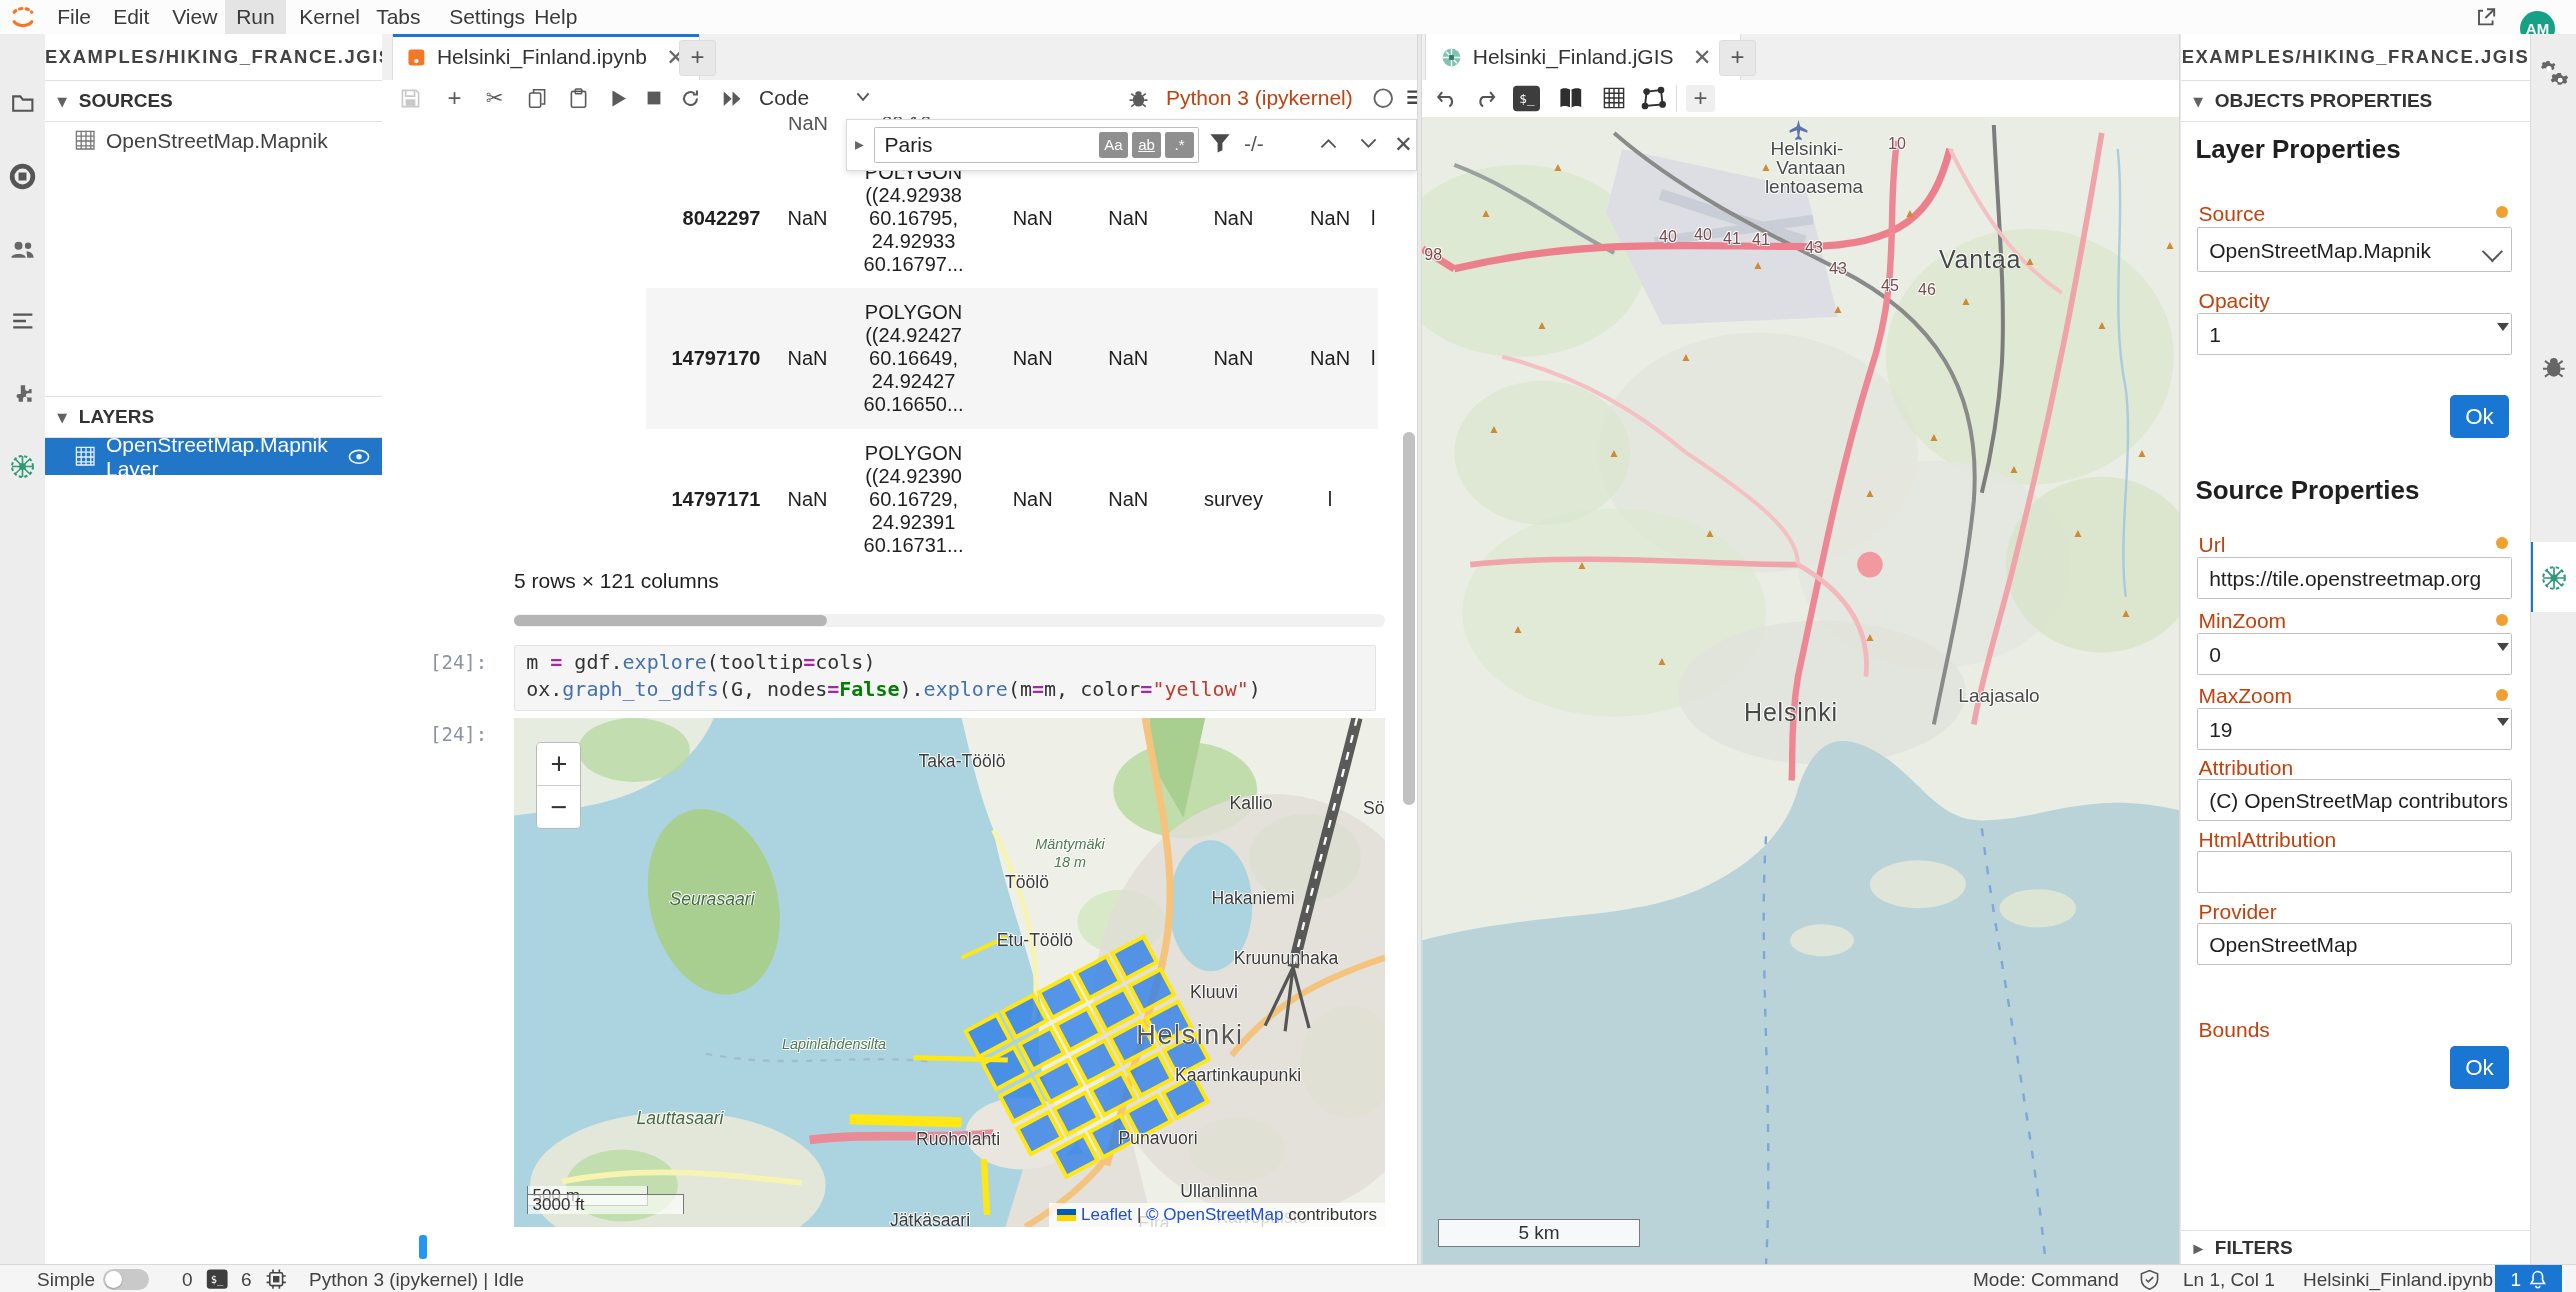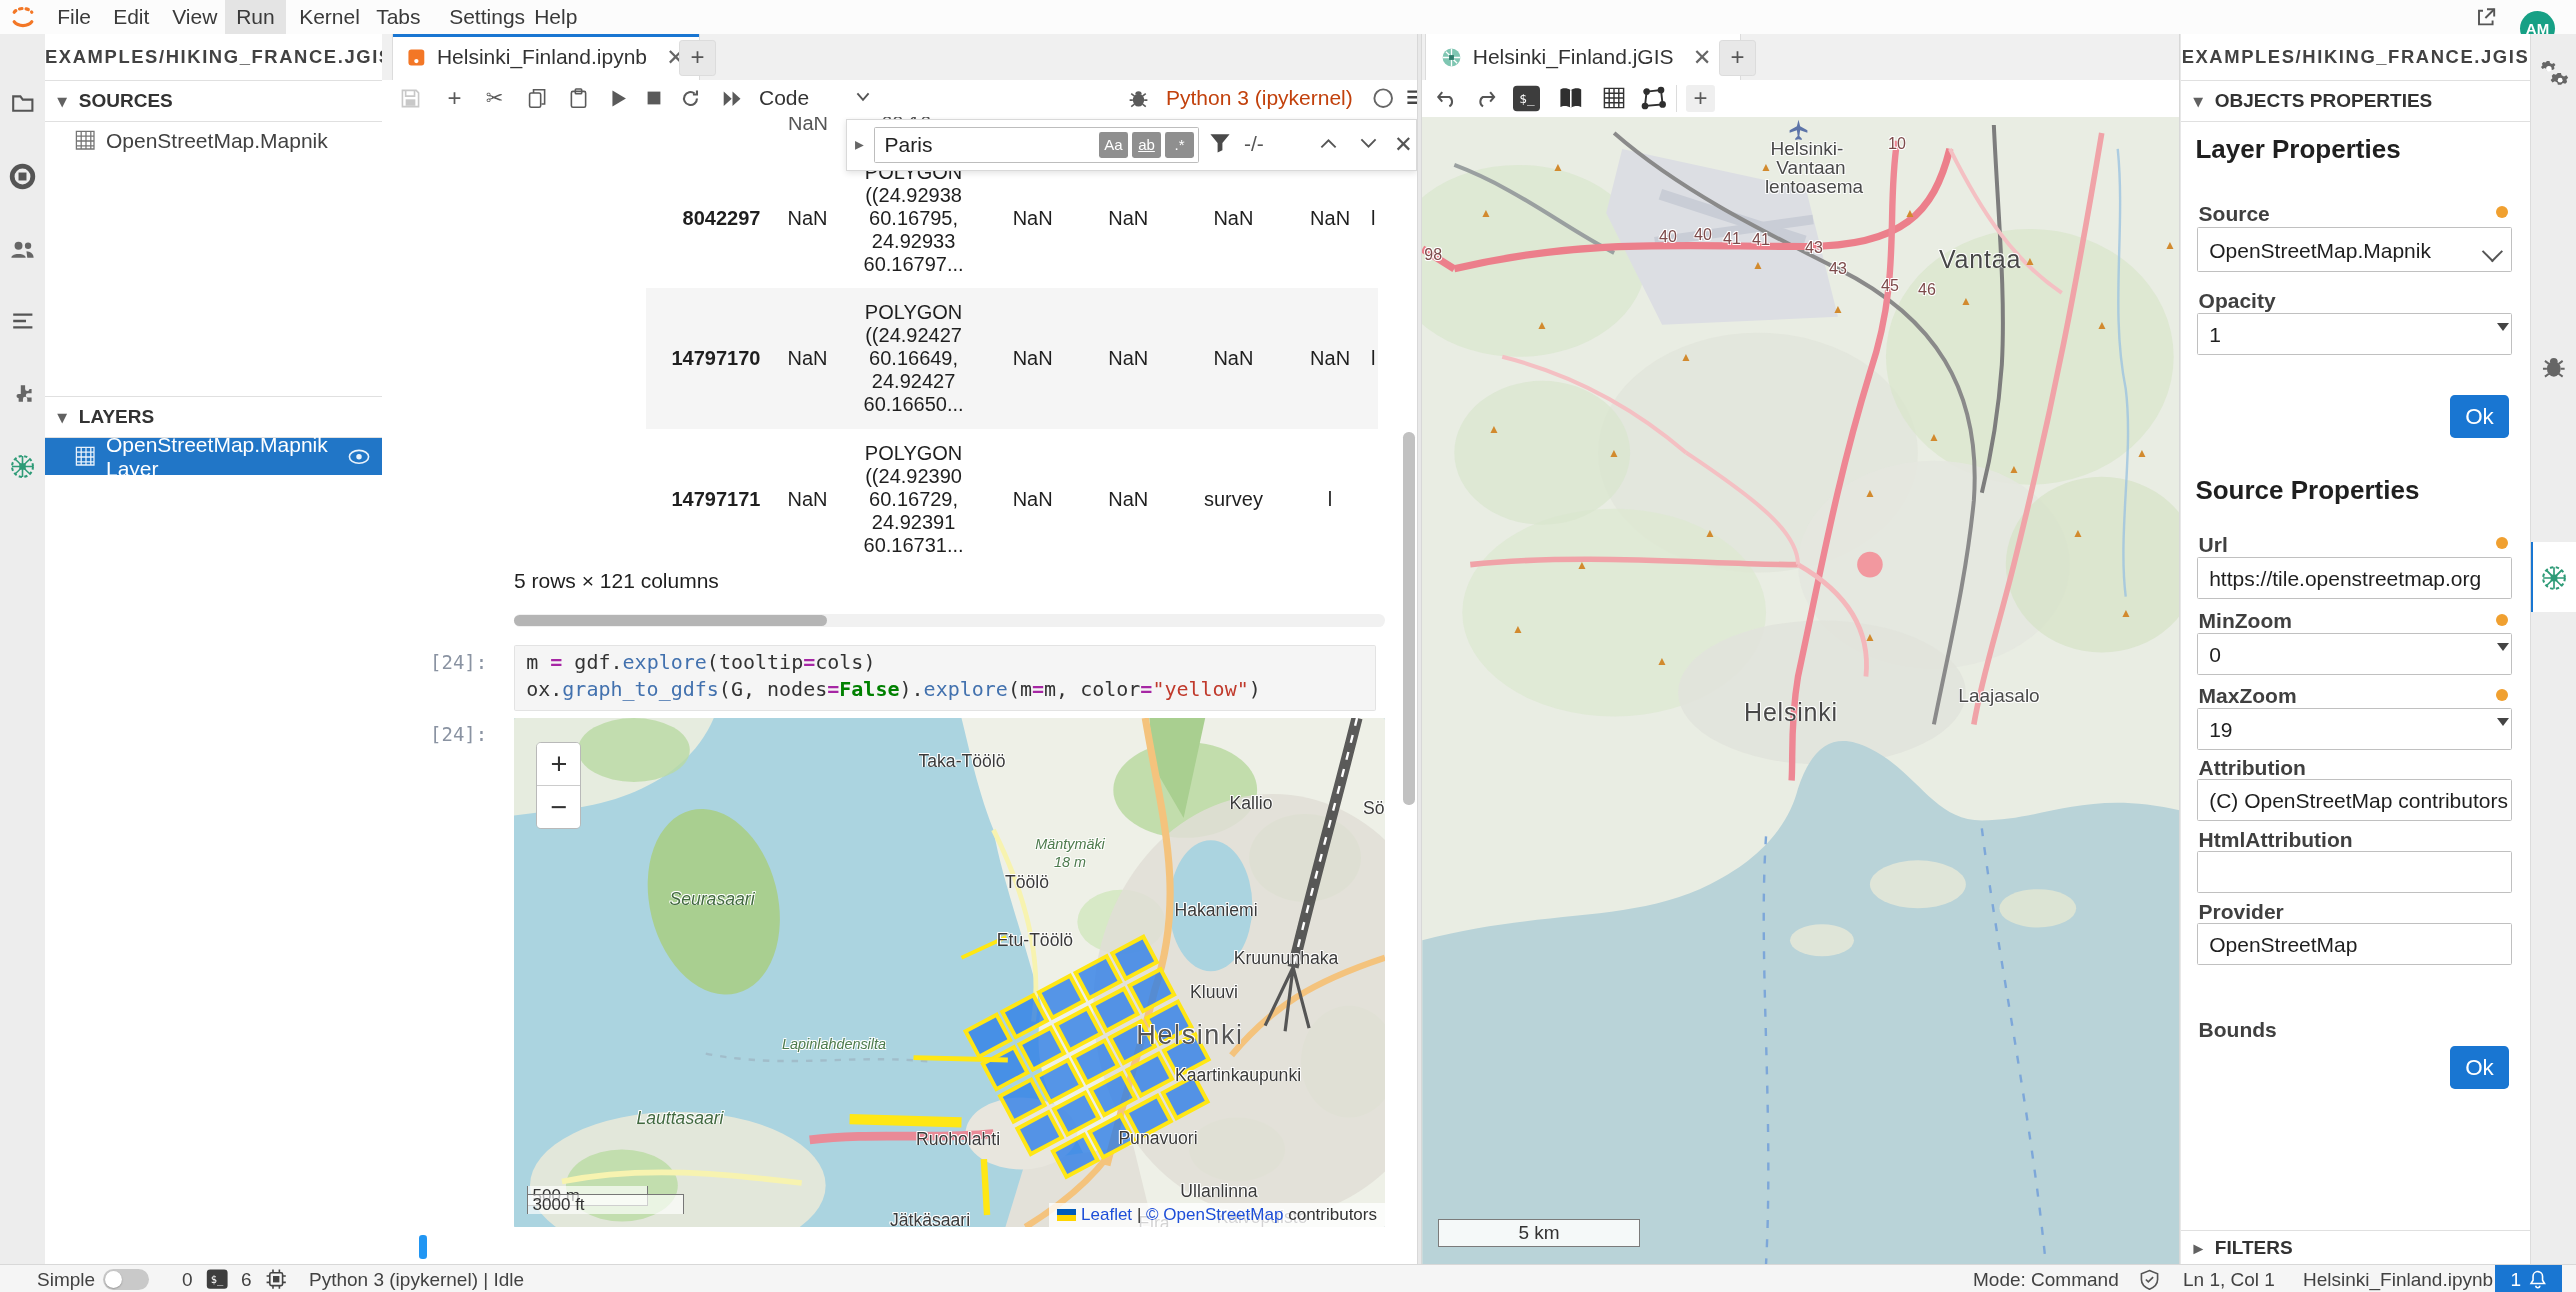--- a/index.html
+++ b/index.html
@@ -75,21 +75,21 @@
   .glab{position:absolute;transform:translate(-50%,-50%);font-size:19px;color:#4a4a4a;white-space:nowrap;
         text-shadow:-0.8px -0.8px 0 rgba(255,255,255,.9),0.8px -0.8px 0 rgba(255,255,255,.9),-0.8px 0.8px 0 rgba(255,255,255,.9),0.8px 0.8px 0 rgba(255,255,255,.9);z-index:5;}
   .glab.big{font-size:25px;letter-spacing:0.8px;color:#474747;}
   .peak{position:absolute;transform:translate(-50%,-50%);font-size:12px;color:#d28a2e;z-index:4;}
   #gisscale{position:absolute;left:16px;top:1102px;width:200px;height:25.6px;background:rgba(255,255,255,.85);border:1.6px solid #7b7b7b;text-align:center;line-height:25.6px;font-size:19px;color:#333;z-index:10;}
   .divider-v{position:absolute;top:34px;height:1230px;background:#e8e8e8;border-left:0.8px solid #d8d8d8;border-right:0.8px solid #d8d8d8;}
   
   #inspector{left:2181px;top:34px;width:349px;height:1230px;background:#fff;border-right:0.8px solid #dcdcdc;}
   #inspector .body{position:absolute;left:0;top:86px;right:0;bottom:33px;overflow:hidden;}
   .h2{position:absolute;left:14.4px;font-size:26px;font-weight:bold;color:#1f1f1f;}
-  .flabel{position:absolute;left:17.6px;font-size:21px;font-weight:bold;color:#404040;text-align:center;}
+  .flabel{position:absolute;left:17.6px;font-size:21px;font-weight:normal;color:#c2410c;text-align:center;}
   .fdot{position:absolute;width:12px;height:12px;border-radius:50%;background:#f0a030;right:22.4px;}
   .finput{position:absolute;left:16px;width:315px;height:42px;border:0.8px solid #c0c0c0;border-radius:1.6px;background:#fff;font-size:21px;color:#1f1f1f;line-height:42px;padding:0 11.2px;box-sizing:border-box;white-space:nowrap;overflow:hidden;}
   .spin{position:absolute;right:8px;top:8px;width:17.6px;height:25.6px;}
   .spin .up{width:0;height:0;border-left:6.4px solid transparent;border-right:6.4px solid transparent;border-bottom:8px solid #444;margin:1.6px auto 4.8px;}
   .spin .dn{width:0;height:0;border-left:6.4px solid transparent;border-right:6.4px solid transparent;border-top:8px solid #444;margin:0 auto;}
   .selchev{position:absolute;right:11.2px;top:16px;width:12.8px;height:12.8px;border-right:2.4px solid #555;border-bottom:2.4px solid #555;transform:rotate(45deg);}
   .okbtn{position:absolute;right:21px;width:59px;height:43px;background:#1976d2;color:#fff;font-size:22.4px;border-radius:4.8px;text-align:center;line-height:43px;}
   #filtersrow{position:absolute;left:0;right:0;bottom:0;height:33px;border-top:0.8px solid #e0e0e0;font-size:19px;font-weight:bold;color:#333;line-height:33px;padding-left:12.8px;background:#fff;}
   
   #statusbar{left:0;top:1264px;width:2576px;height:29px;background:#f5f5f5;border-top:0.8px solid #d8d8d8;font-size:19px;color:#424242;}
@@ -439,21 +439,21 @@
           <span>contributors</span>
         </div>
         <div id="nblabels">
             <span class="mlab" style="left: 448px; top: 43px;">Taka-Töölö</span>
             <span class="mlab" style="left: 737px; top: 85px;">Kallio</span>
             <span class="mlab" style="left: 889px; top: 90px;">Sörnäinen</span>
             <span class="mlab tiny" style="left: 556px; top: 126px;">Mäntymäki</span>
             <span class="mlab tiny" style="left: 556px; top: 144px;">18 m</span>
             <span class="mlab it" style="left: 198px; top: 181px;">Seurasaari</span>
             <span class="mlab" style="left: 513px; top: 164px;">Töölö</span>
-            <span class="mlab" style="left: 702px; top: 180px; margin-top: 12px;">Hakaniemi</span>
+            <span class="mlab" style="left: 739px; top: 180px;">Hakaniemi</span>
             <span class="mlab" style="left: 521px; top: 222px;">Etu-Töölö</span>
             <span class="mlab" style="left: 772px; top: 240px;">Kruununhaka</span>
             <span class="mlab" style="left: 700px; top: 274px; text-align: center;">Kluuvi</span>
             <span class="mlab big" style="left: 676px; top: 317px;">Helsinki</span>
             <span class="mlab" style="left: 724px; top: 357px;">Kaartinkaupunki</span>
             <span class="mlab tiny" style="left: 320px; top: 326px;">Lapinlahdensilta</span>
             <span class="mlab" style="left: 444px; top: 421px;">Ruoholahti</span>
             <span class="mlab" style="left: 644px; top: 420px;">Punavuori</span>
             <span class="mlab" style="left: 705px; top: 473px;">Ullanlinna</span>
             <span class="mlab it" style="left: 166px; top: 400px;">Lauttasaari</span>

